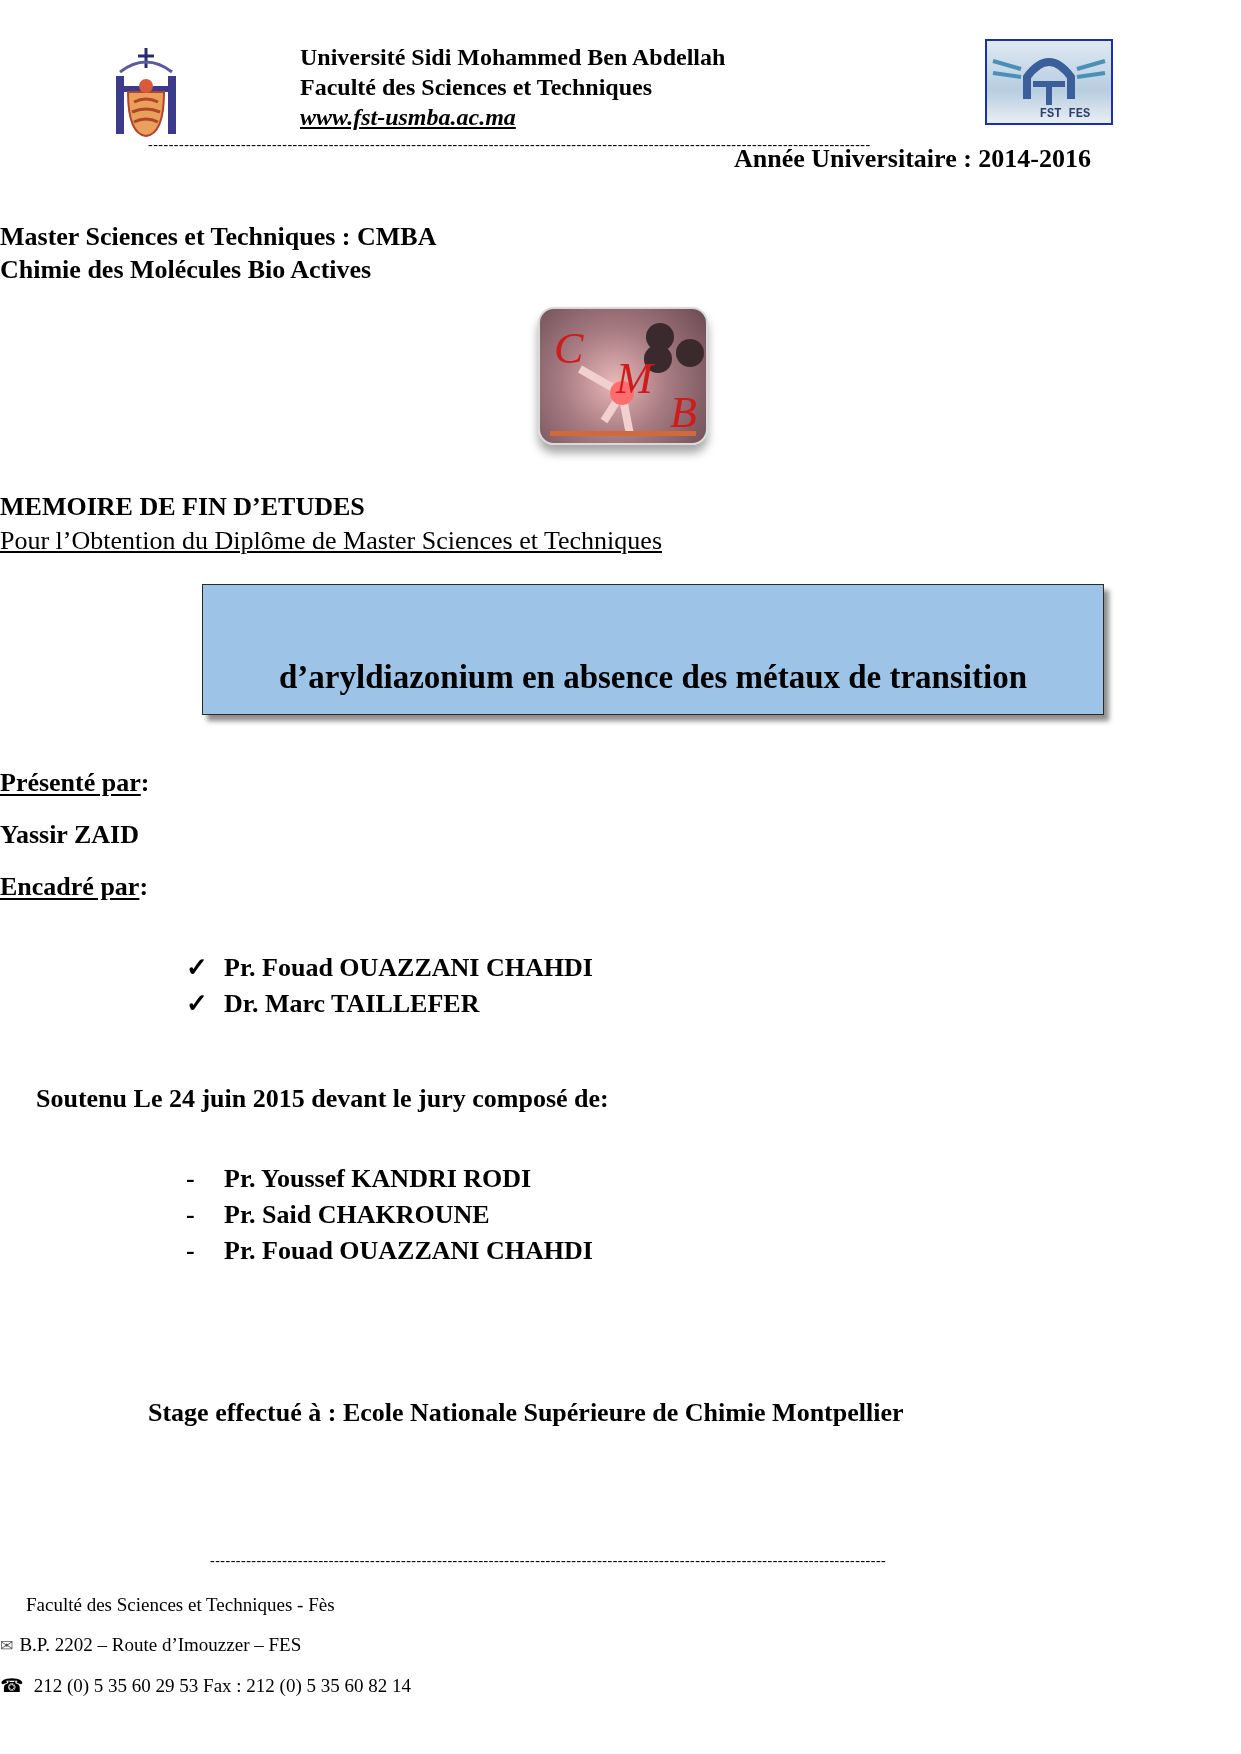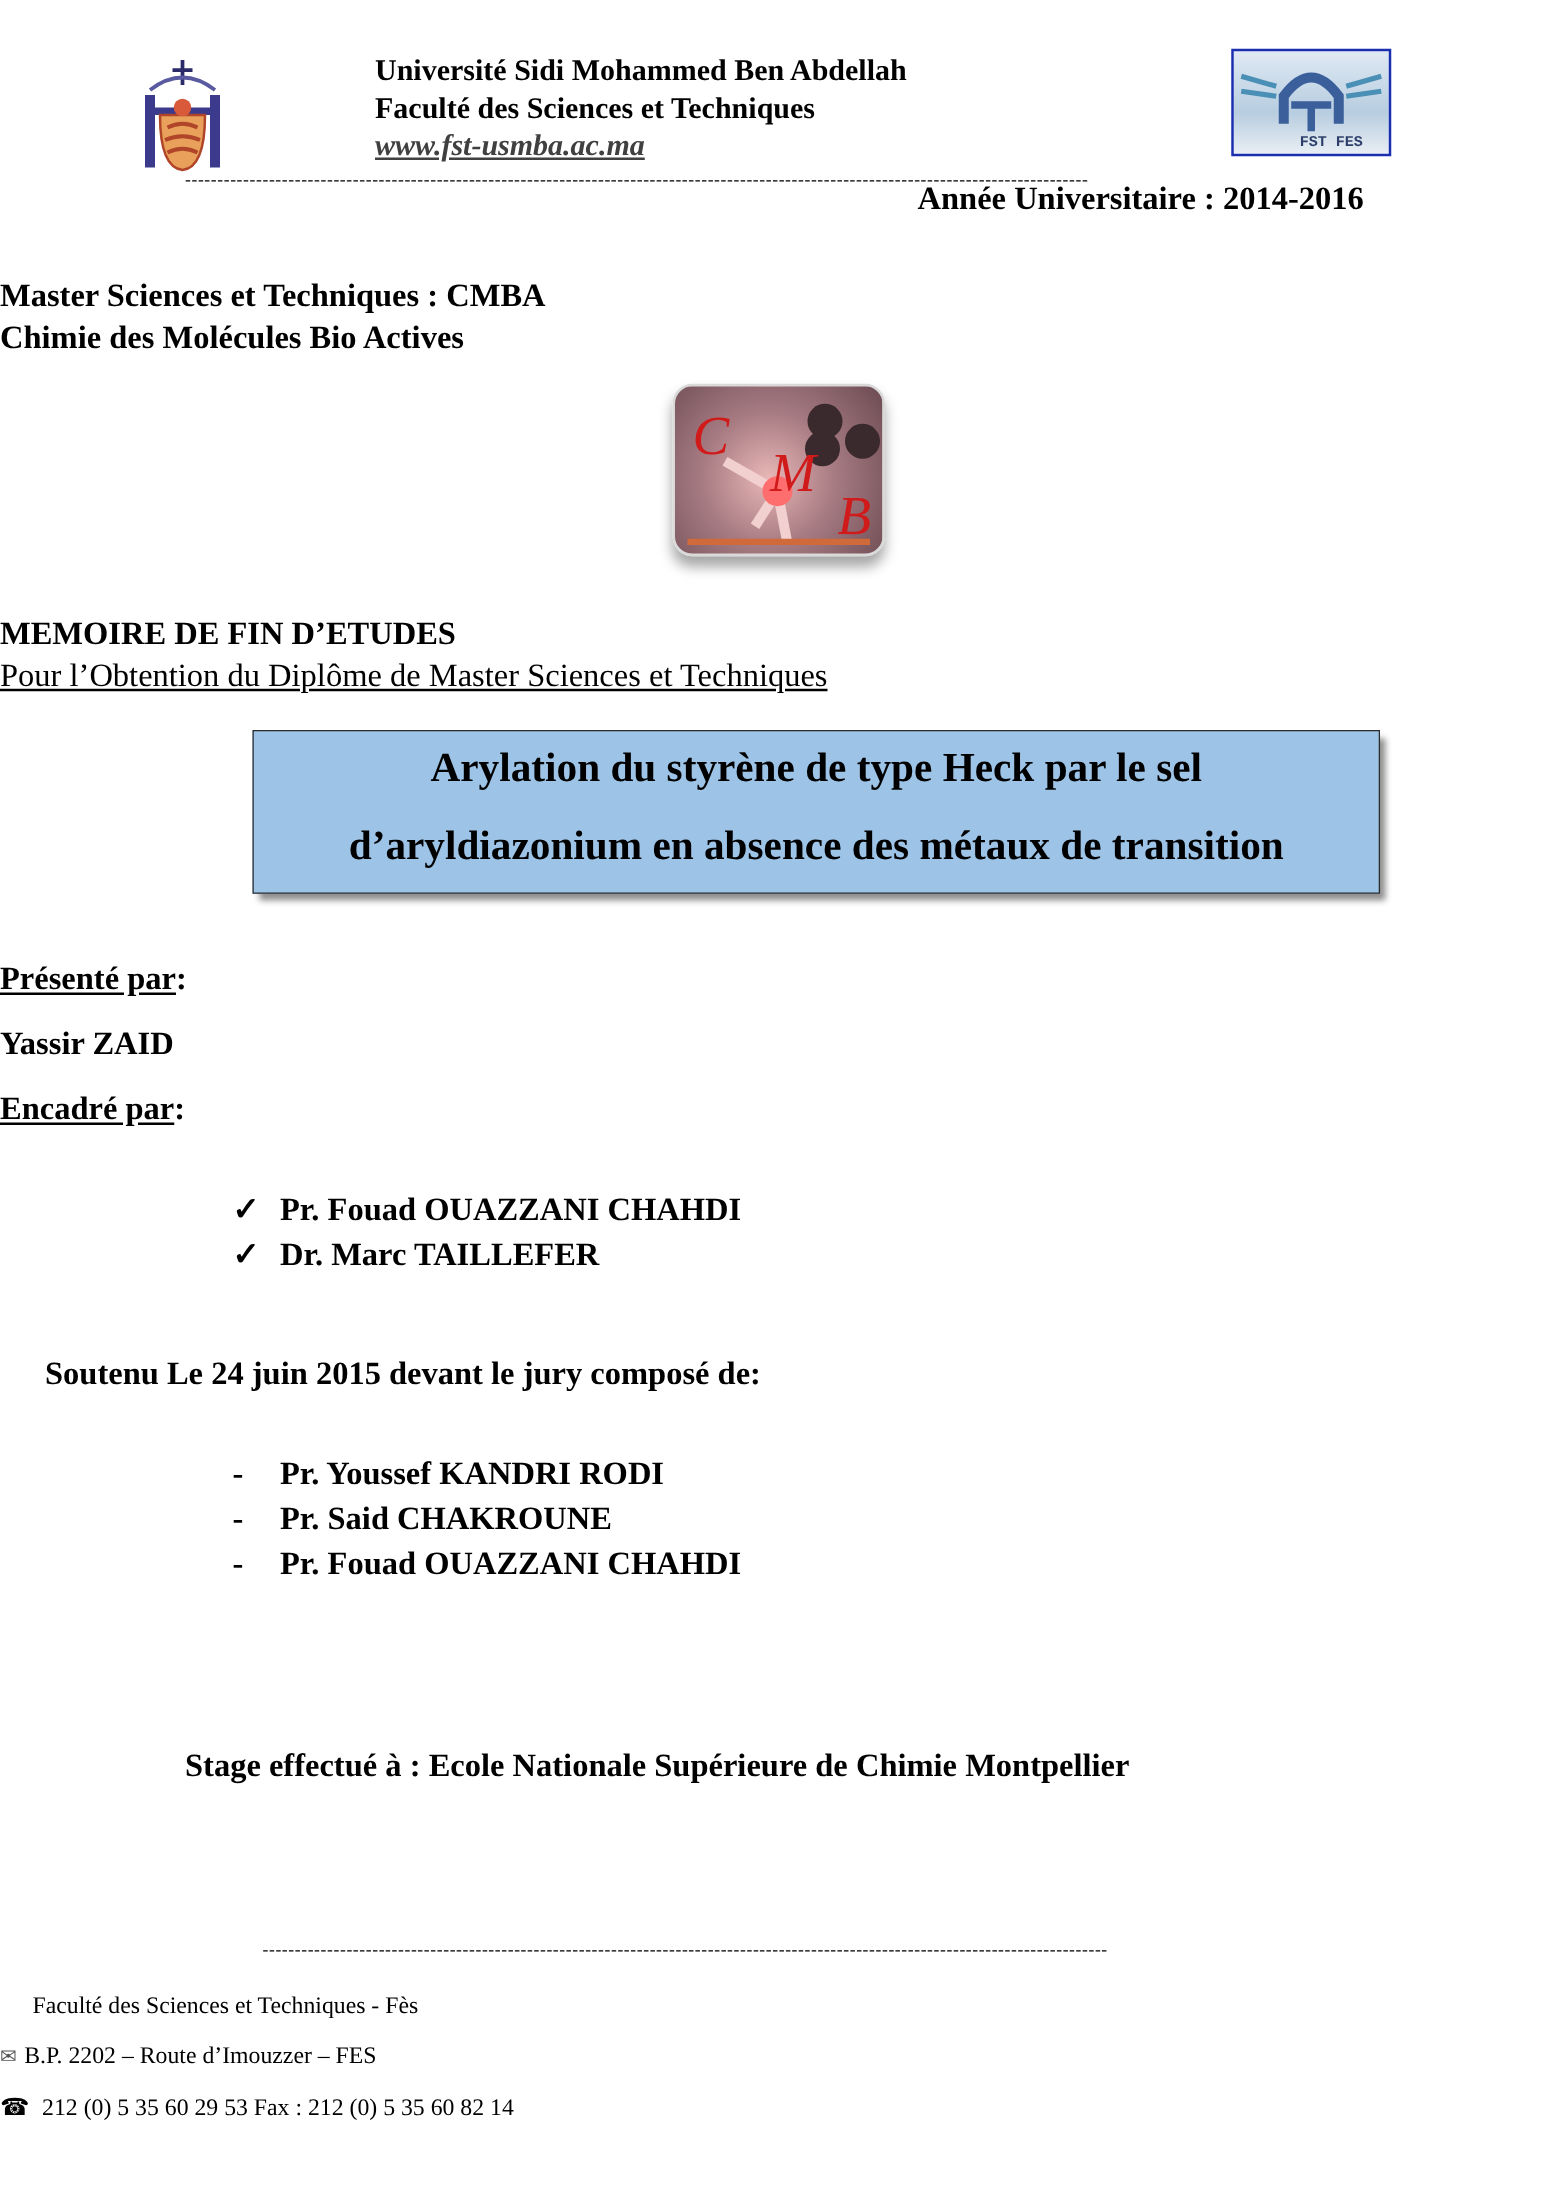--- a/index.html
+++ b/index.html
@@ -6,21 +6,21 @@
   body { width:1241px; height:1754px; position:relative; overflow:hidden;
          font-family:"Liberation Serif", serif; color:#000; }
   .abs { position:absolute; }
   .center { text-align:left; }
 
   
   #logo-left { left:112px; top:46px; width:68px; height:92px; }
   #logo-right { left:985px; top:39px; width:128px; height:86px; border:2px solid #1a2fb0;
                 background:linear-gradient(180deg,#dfe9f3 0%, #b7cde0 60%, #e9eef4 100%); box-sizing:border-box; }
   .uni-line { left:300px; width:560px; font-size:24px; font-weight:bold; }
-  #site-link { color:#404040; font-style:italic; text-decoration:underline; font-size:24px; font-weight:bold; }
+  #site-link { color:#000000; font-style:italic; text-decoration:underline; font-size:24px; font-weight:bold; }
   .dash-line { overflow:hidden; white-space:nowrap; font-size:14px; letter-spacing:0.5px; line-height:14px; }
   #annee { right:150px; top:144px; font-size:26px; font-weight:bold; }
 
   #master1, #master2 { left:0; width:1241px; font-size:26px; font-weight:bold; }
   #cmb-logo { left:538px; top:307px; width:170px; height:138px; border-radius:16px;
               background:radial-gradient(circle at 45% 55%, #e8b7b7 0%, #a77b82 45%, #6b4a52 100%);
               box-shadow:0 8px 10px rgba(0,0,0,0.35); border:2px solid #d9d9d9; box-sizing:border-box; }
   .cmb-letter { position:absolute; color:#d11a1a; font-style:italic; font-size:44px; font-family:"Liberation Serif", serif; }
 
   #memoire { left:0; width:1241px; top:492px; font-size:26px; font-weight:bold; }
@@ -93,21 +93,20 @@
   </svg>
   <span class="cmb-letter" style="left:14px;top:14px;">C</span>
   <span class="cmb-letter" style="left:76px;top:44px;">M</span>
   <span class="cmb-letter" style="left:130px;top:78px;">B</span>
 </div>
 
 <div id="memoire" class="abs center">MEMOIRE DE FIN D’ETUDES</div>
 <div id="obtention" class="abs center">Pour l’Obtention du Diplôme de Master Sciences et Techniques</div>
 
 <div id="title-box" class="abs">
-  <div class="title-line" style="top:12px;">Arylation du styrène de type Heck par le sel</div>
   <div class="title-line" style="top:74px;">d’aryldiazonium en absence des métaux de transition</div>
 </div>
 
 <div class="abs center sec-head" style="top:768px;">
   <span class="u">Présenté par</span><span>:</span>
 </div>
 <div class="abs center sec-head" style="top:820px;">Yassir ZAID</div>
 <div class="abs center sec-head" style="top:872px;">
   <span class="u">Encadré par</span><span>:</span>
 </div>

